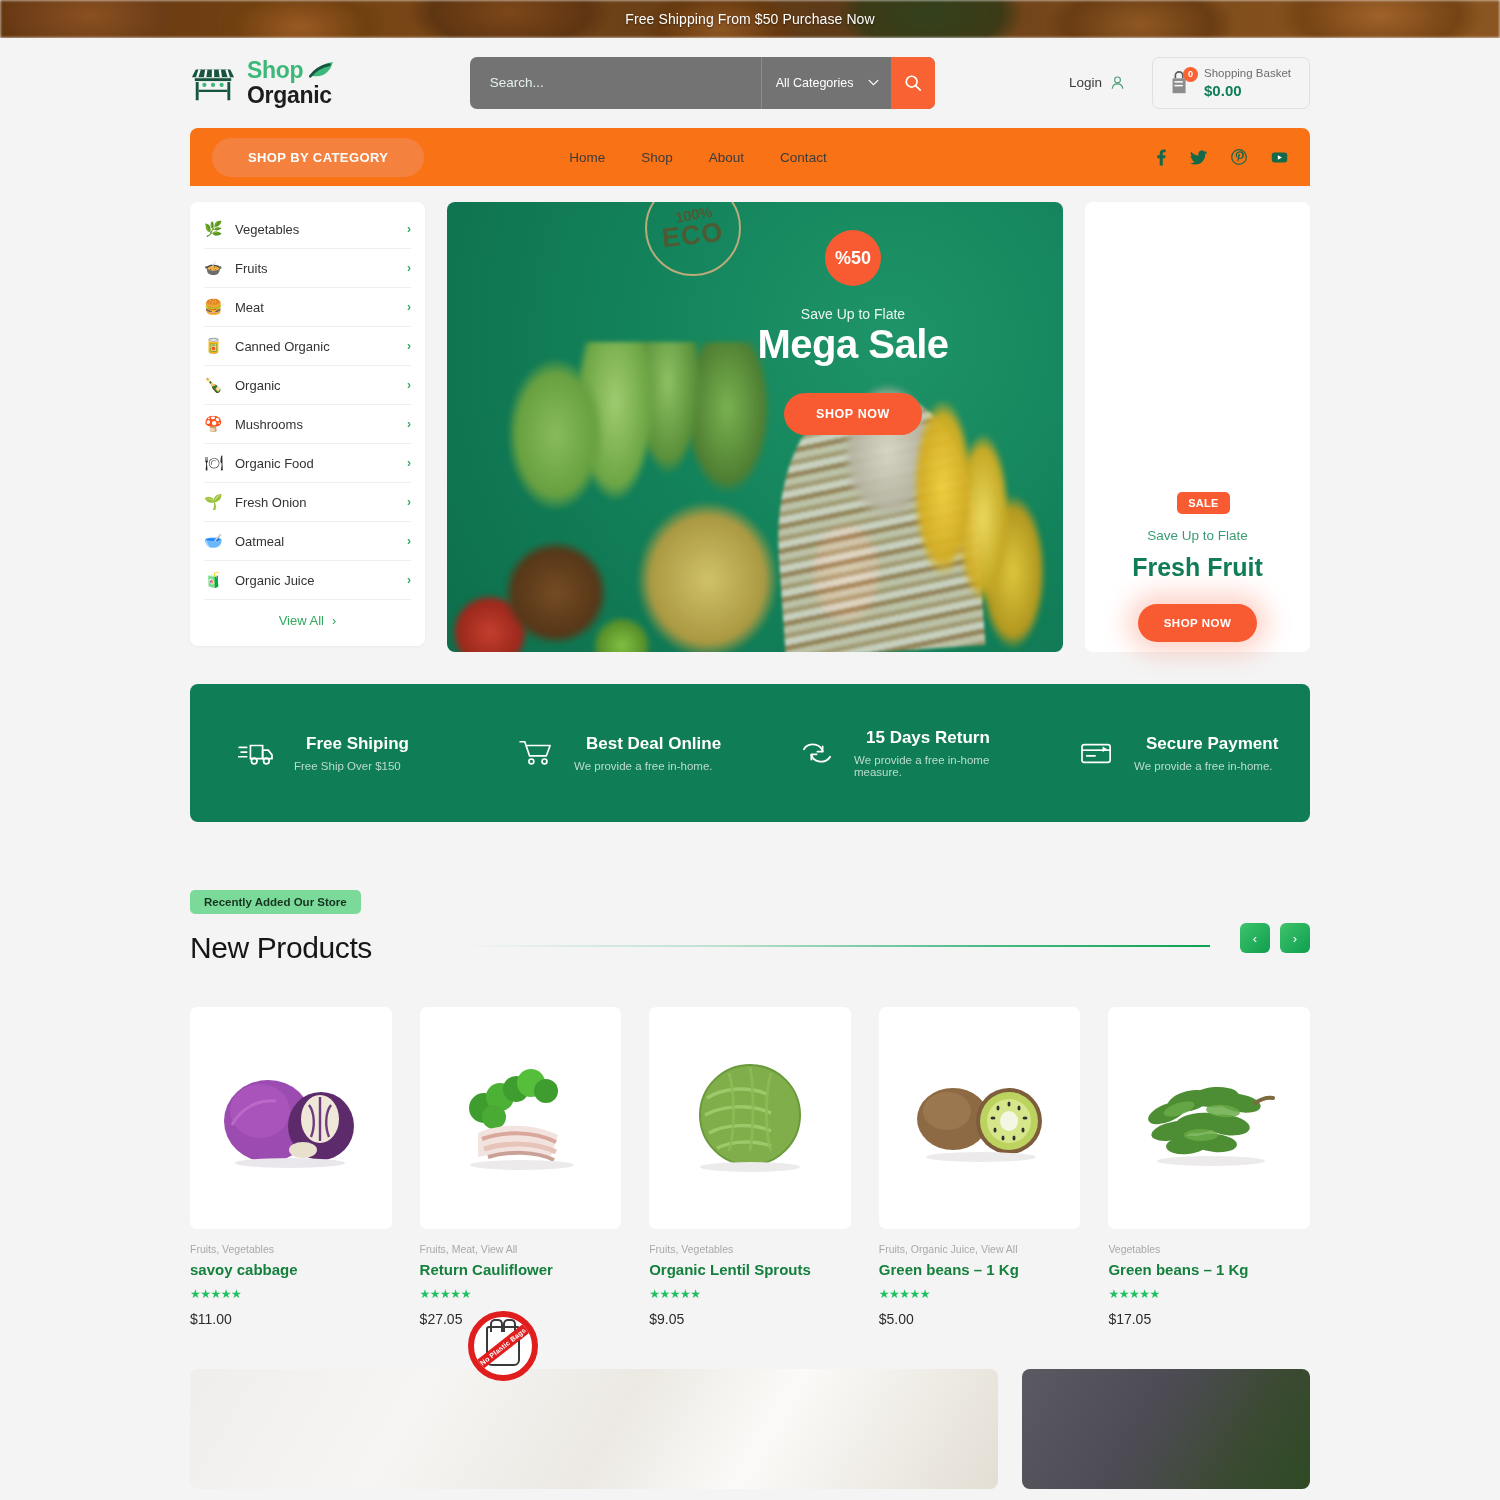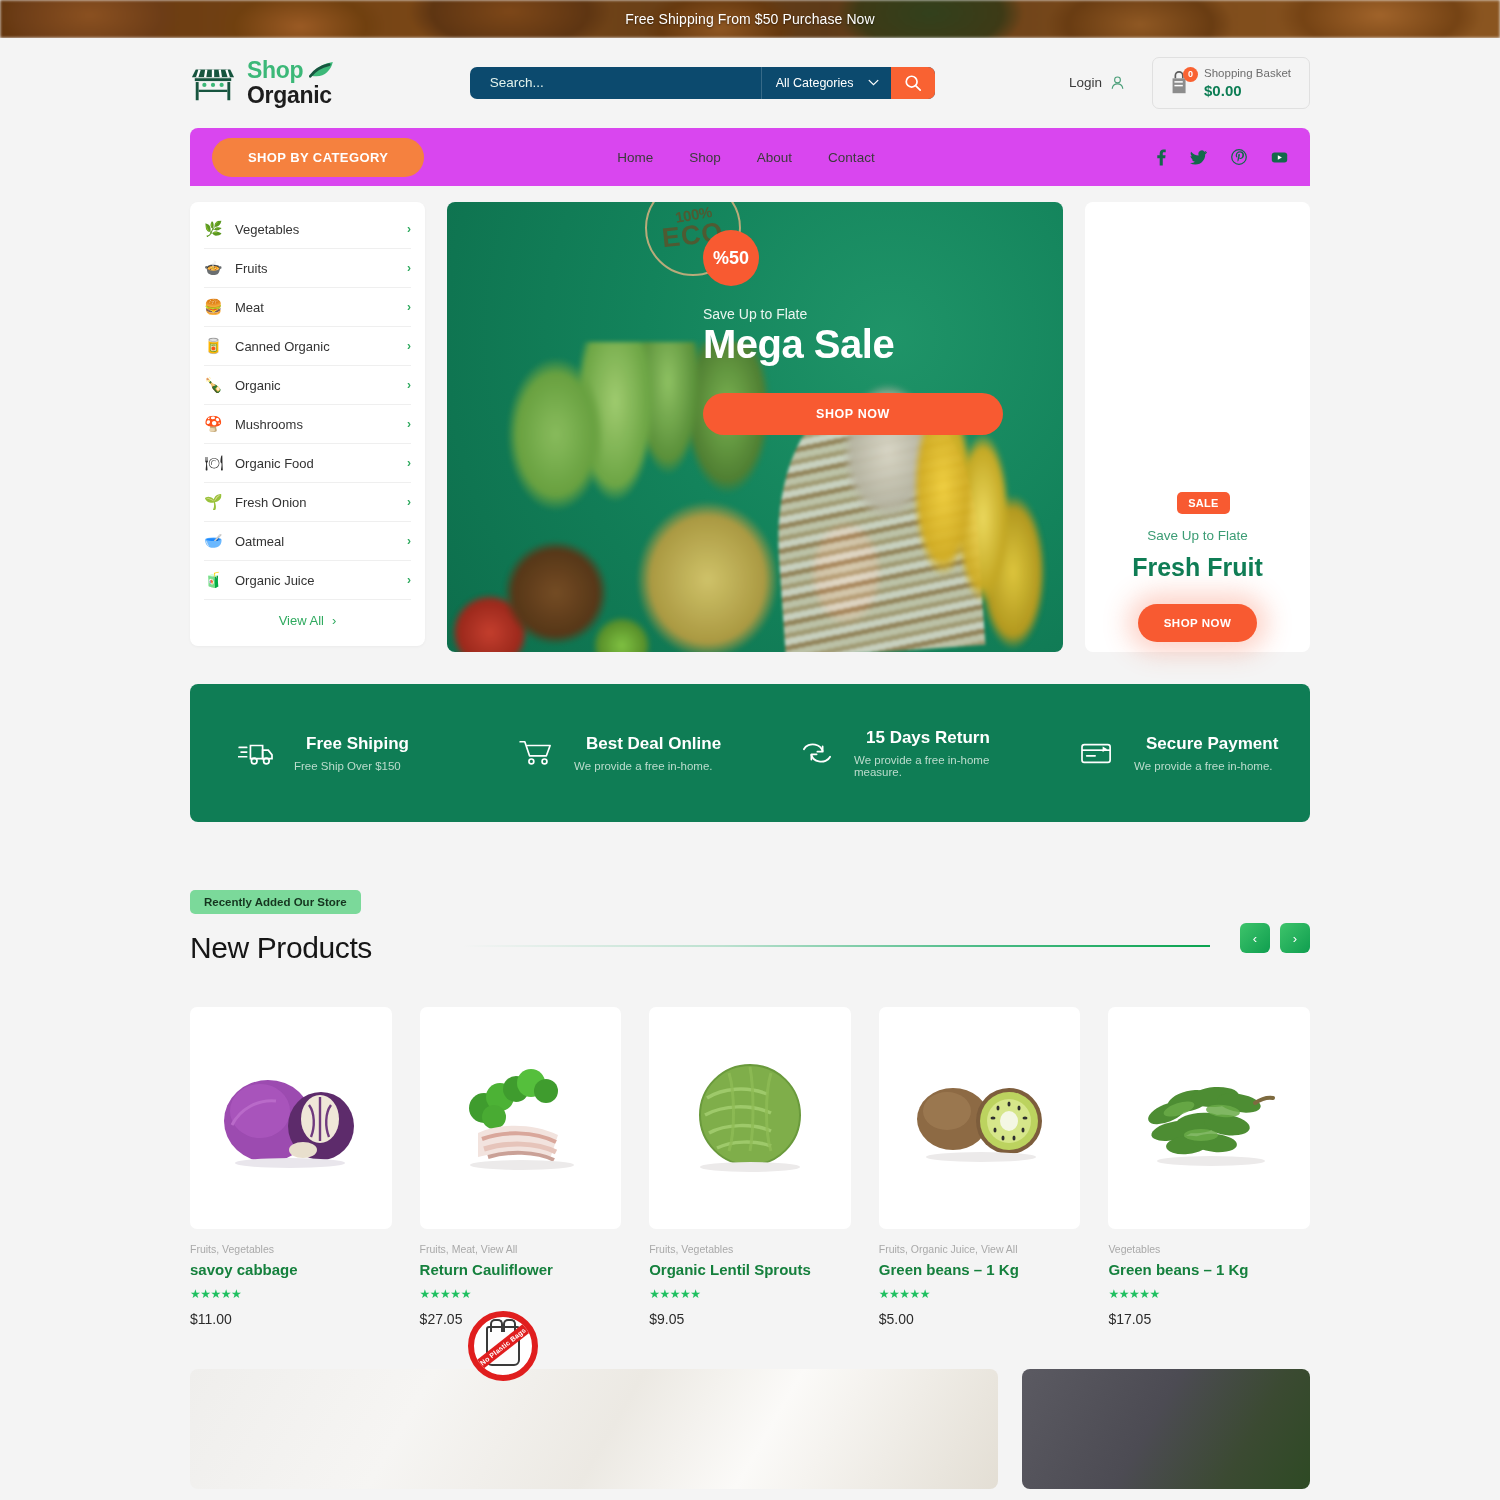--- a/index.html
+++ b/index.html
@@ -55,22 +55,22 @@
     display: flex; align-items: center; gap: 6px;
     font-size: 23px; font-weight: 700; color: #3cb878; letter-spacing: -.3px;
   }
   .logo-organic {
     font-size: 23px; font-weight: 700; color: #1d1d1d; letter-spacing: -.3px;
     margin-top: 2px;
   }
 
   .searchbar {
     display: flex; align-items: stretch;
-    width: 465px; height: 32px;
-    background: #0c4a6e; border-radius: 7px; overflow: hidden;
+    width: 465px; height: 52px;
+    background: #737373; border-radius: 7px; overflow: hidden;
   }
   .search-input {
     flex: 1; border: none; outline: none;
     background: transparent; color: #ffffff;
     font-family: "Liberation Sans", sans-serif; font-size: 13.5px;
     padding: 0 20px;
   }
   .search-input::placeholder { color: #e2f2ec; }
   .search-cat {
     width: 130px; display: flex; align-items: center; justify-content: space-between;
@@ -97,23 +97,23 @@
     width: 15px; height: 15px; border-radius: 50%;
     background: #f96232; color: #fff; font-size: 9px; font-weight: 700;
     display: flex; align-items: center; justify-content: center;
   }
   .basket-label { font-size: 11.5px; color: #6d6d6d; line-height: 1.2; }
   .basket-amount { font-size: 15px; font-weight: 700; color: #0c7d54; margin-top: 2px; }
 
   
   .navwrap { width: 1120px; margin: 0 auto; }
   .nav {
-    height: 58px; background: #d946ef;
+    height: 58px; background: #f97316;
     border-radius: 8px 8px 0 0;
-    display: flex; align-items: center; padding: 0 22px; gap: 48px;
+    display: flex; align-items: center; padding: 0 22px;
   }
   .shop-cat-btn {
     background: #f5813f; color: #fff;
     font-size: 13px; font-weight: 700; letter-spacing: .4px;
     padding: 12px 36px; border-radius: 24px; border: none; cursor: pointer;
   }
   .nav-links { display: flex; gap: 36px; margin-left: 145px; }
   .nav-links a { font-size: 13.5px; color: #3b3b3b; text-decoration: none; cursor: pointer; }
   .nav-social { margin-left: auto; display: flex; gap: 24px; align-items: center; color: #13694a; }
   .nav-social span { cursor: pointer; display: flex; }
@@ -182,21 +182,21 @@
     position: absolute; left: 198px; top: -22px;
     width: 96px; height: 96px; border-radius: 50%;
     border: 2.5px solid #b9ab7a;
     display: flex; flex-direction: column; align-items: center; justify-content: center;
     color: #4f5a32; z-index: 4;
   }
   .eco-100 { font-size: 15px; font-weight: 700; transform: rotate(-10deg); letter-spacing: -.4px; }
   .eco-eco { font-size: 27px; font-weight: 800; letter-spacing: 1px; margin-top: -3px; transform: rotate(-6deg); }
   .banner-content {
     position: absolute; right: 60px; top: 28px; z-index: 5;
-    width: 300px; display: flex; flex-direction: column; 
+    width: 300px; display: flex; flex-direction: column; align-items: center;
   }
   .pct-circle {
     width: 56px; height: 56px; border-radius: 50%; background: #f85a31;
     color: #fff; font-size: 18px; font-weight: 700;
     display: flex; align-items: center; justify-content: center;
   }
   .banner-sub { color: #eaf6f0; font-size: 14px; margin-top: 20px; }
   .banner-title { color: #fff; font-size: 40px; font-weight: 700; letter-spacing: -.5px; }
   .shop-now-btn {
     margin-top: 26px; background: #f85a31; color: #fff; border: none;

